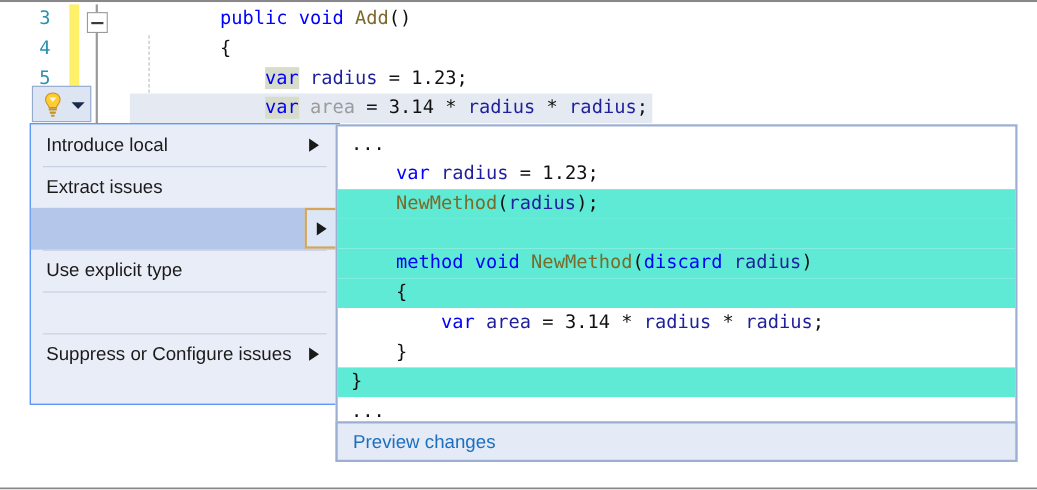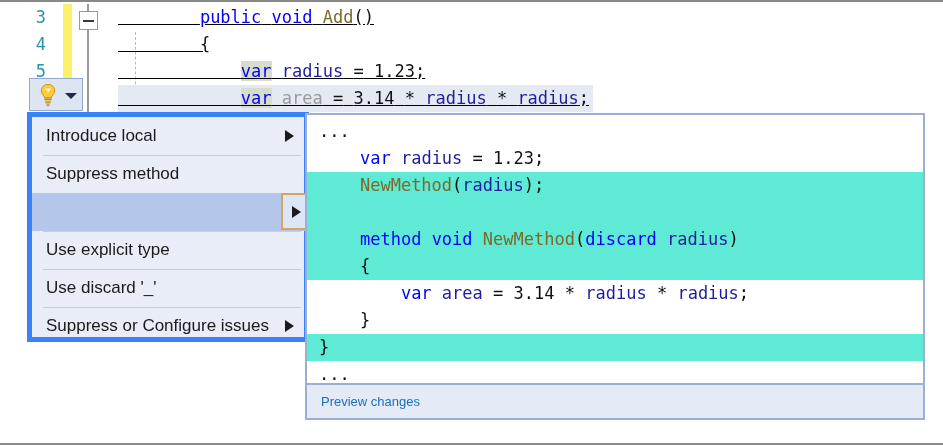--- a/index.html
+++ b/index.html
@@ -22,21 +22,21 @@
   .code-line{
     position:absolute;left:0;width:943px;height:27px;
     font-family:"DejaVu Sans Mono", monospace;
     font-size:17px;line-height:27px;white-space:pre;
   }
   .lineno{
     position:absolute;left:0;width:46px;text-align:right;
     color:#2B91AF;font-family:"DejaVu Sans Mono", monospace;
     font-size:17px;line-height:27px;
   }
-  .codetext{position:absolute;left:118px;text-decoration:underline;}
+  .codetext{position:absolute;left:118px;}
 
   
   .changebar{position:absolute;left:63px;top:2px;width:9px;height:86px;background:#FFF06A;}
   .outline-vline{position:absolute;left:87px;top:2px;width:2px;height:110px;background:#9a9a9a;}
   .collapse-box{
     position:absolute;left:79px;top:9px;width:19px;height:19px;
     border:1px solid #9a9a9a;background:#ffffff;box-sizing:border-box;
   }
   .collapse-box i{position:absolute;left:3px;top:8px;width:11px;height:2px;background:#3a3a3a;display:block;}
   .indent-guide{
@@ -60,22 +60,22 @@
   }
   .bulb-ico{position:absolute;left:7px;top:4px;width:22px;height:24px;}
   .bulb-chev{
     position:absolute;left:35px;top:14px;width:0;height:0;
     border-left:6px solid transparent;border-right:6px solid transparent;
     border-top:6px solid #1b2a4a;
   }
 
   
   .menu{
-    position:absolute;left:27px;top:112px;width:282px;height:230px;
-    background:#E9EDF7;border:5px solid #3b82f6;box-sizing:border-box;
+    position:absolute;left:27px;top:112px;width:282px;height:256px;
+    background:#E9EDF7;border:1px solid #3b82f6;box-sizing:border-box;
   }
   .menu-item{
     position:absolute;left:0;width:280px;height:38px;
     line-height:38px;font-size:17px;color:#1a1a1a;
     padding-left:14px;box-sizing:border-box;white-space:nowrap;
   }
   .menu-item.sel{background:#B4C7EA;}
   .menu-sep{position:absolute;left:11px;width:258px;height:1px;background:#C5CEE1;}
   .m-arrow{
     position:absolute;width:0;height:0;
@@ -99,21 +99,21 @@
   }
   .pv-code .t{position:absolute;left:12px;}
   .pv-green{background:#5eead4;}
 
   .pv-footer{
     position:absolute;left:305px;top:383px;width:620px;height:37px;
     background:#E4EAF6;border:2px solid #9BAFD3;box-sizing:border-box;
   }
   .pv-link{
     position:absolute;left:14px;top:0;height:33px;line-height:33px;
-    font-size:13px;color:#1B6FC0;cursor:pointer;white-space:nowrap;
+    font-size:17px;color:#1B6FC0;cursor:pointer;white-space:nowrap;
   }
 </style>
 </head>
 <body>
 
 <div id="root">
 
   <div class="edge-top"></div>
   <div class="edge-bottom"></div>
 
@@ -141,29 +141,28 @@
       <rect x="8.3" y="18.4" width="5.4" height="2" fill="#C8921A"></rect>
       <rect x="9.5" y="21.3" width="3" height="1.8" fill="#C8921A"></rect>
       <path d="M7.8 5.6h6.4l-3.2 4.2z" fill="#ffffff" opacity="0.85"></path>
     </svg>
     <div class="bulb-chev"></div>
   </div>
 
   <div class="menu" id="menu">
       <div class="menu-item" style="top: 0px;"><span>Introduce local</span><div class="m-arrow" style="left: 253px; top: 13px;"></div></div>
       <div class="menu-sep" style="top: 38px;"></div>
-      <div class="menu-item" style="top: 38px;"><span>Suppress method</span></div>
+      <div class="menu-item" style="top: 38px;"><span>Extract issues</span></div>
       <div class="menu-sep" style="top: 76px;"></div>
       <div class="menu-item sel" style="top: 76px;"><div class="sub-box">
           <div class="m-arrow" style="left: 9px; top: 11px;"></div>
         </div></div>
       <div class="menu-sep" style="top: 114px;"></div>
       <div class="menu-item" style="top: 114px;"><span>Use explicit type</span></div>
       <div class="menu-sep" style="top: 152px;"></div>
-      <div class="menu-item" style="top: 152px;"><span>Use discard '_'</span></div>
       <div class="menu-sep" style="top: 190px;"></div>
       <div class="menu-item" style="top: 190px;"><span>Suppress or Configure issues</span><div class="m-arrow" style="left: 253px; top: 13px;"></div></div>
     </div>
 
   <div class="preview" id="preview">
       <div class="pv-code" style="top: 3px;"><span class="t"><span class="pun">...</span></span></div>
       <div class="pv-code" style="top: 30px;"><span class="t"><span class="pun">    </span><span class="kw">var</span><span class="pun"> </span><span class="id">radius</span><span class="pun"> = </span><span class="num">1.23</span><span class="pun">;</span></span></div>
       <div class="pv-code pv-green" style="top: 57px;"><span class="t"><span class="pun">    </span><span class="typ">NewMethod</span><span class="pun">(</span><span class="id">radius</span><span class="pun">);</span></span></div>
       <div class="pv-code pv-green" style="top: 84px;"><span class="t"></span></div>
       <div class="pv-code pv-green" style="top: 111px;"><span class="t"><span class="pun">    </span><span class="kw">method</span><span class="pun"> </span><span class="kw">void</span><span class="pun"> </span><span class="typ">NewMethod</span><span class="pun">(</span><span class="kw">discard</span><span class="pun"> </span><span class="id">radius</span><span class="pun">)</span></span></div>

